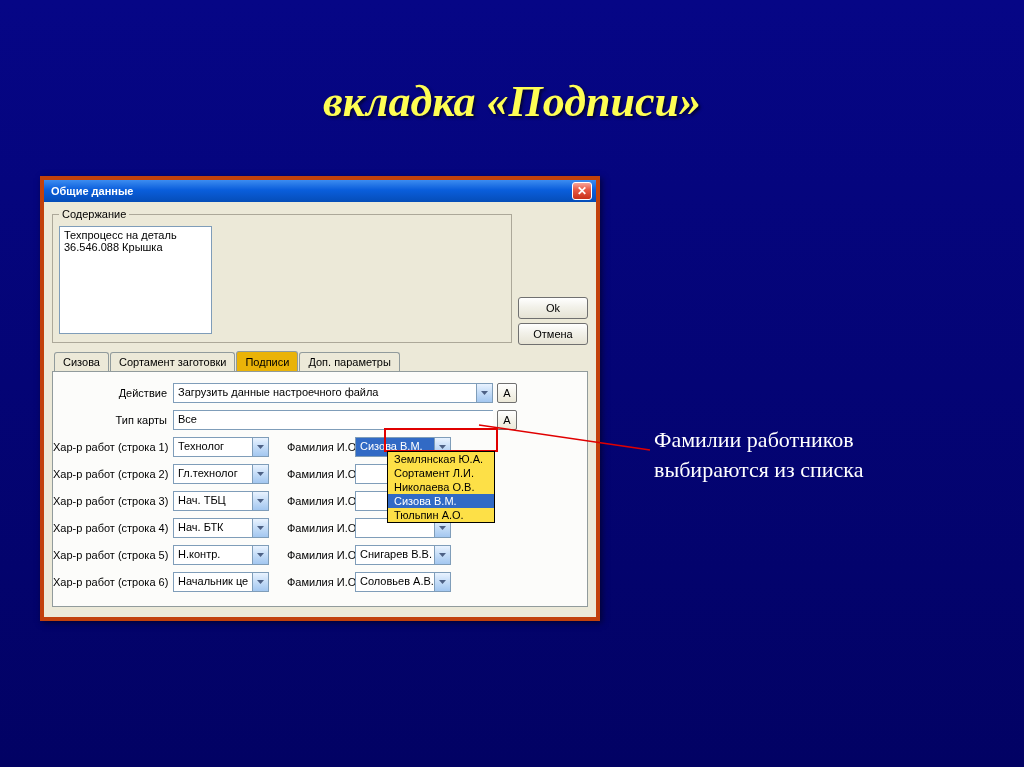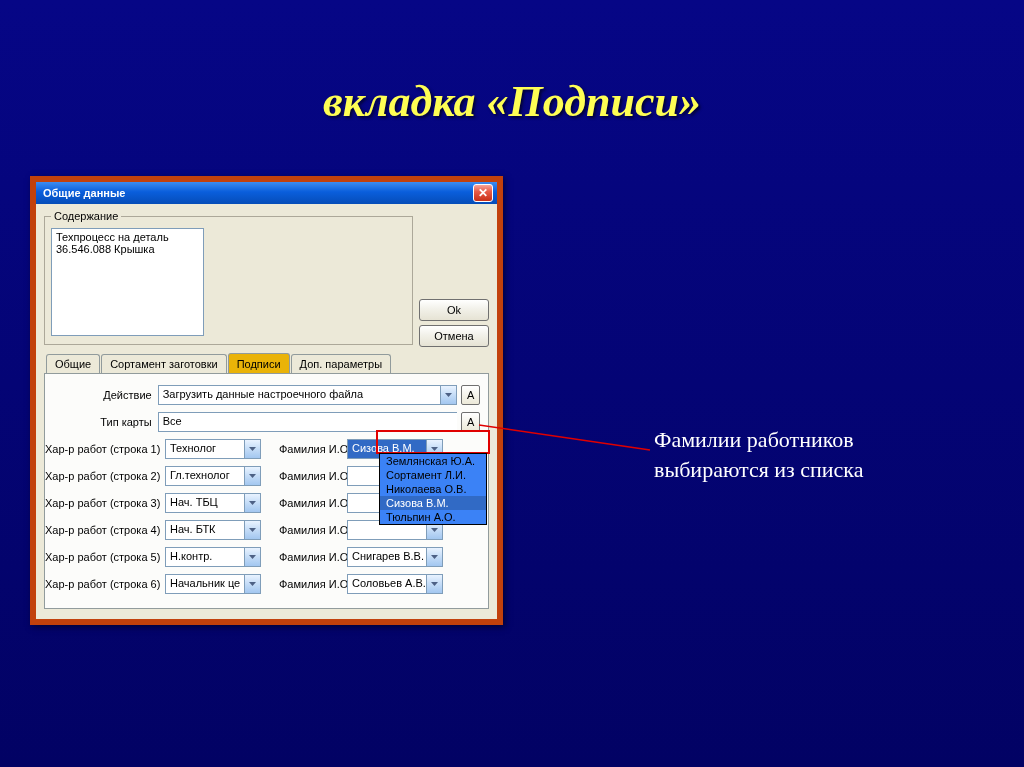--- a/index.html
+++ b/index.html
@@ -18,25 +18,25 @@
     font-style: italic;
     font-weight: bold;
     font-size: 44px;
     text-align: center;
     line-height: 1.15;
     margin-top: 26px;
     text-shadow: 2px 2px 3px rgba(0,0,0,0.6);
   }
   .dialog {
     position: absolute;
-    left: 30px;
+    left: 40px;
     top: 176px;
-    width: 473px;
+    width: 560px;
     background: #ece9d8;
-    border: 6px solid #c2410c;
+    border: 4px solid #c2410c;
     box-shadow: 2px 2px 6px rgba(0,0,0,0.5);
     font-size: 11px;
   }
   .titlebar {
     height: 22px;
     background: linear-gradient(180deg, #3c8cf0 0%, #0a5edc 45%, #054db8 100%);
     color: #fff;
     display: flex;
     align-items: center;
     padding: 0 4px;
@@ -174,21 +174,21 @@
     padding: 0;
     display: flex; align-items: center; justify-content: center;
   }
   .hl-box {
     border: 2px solid #e00000;
     position: absolute;
     pointer-events: none;
   }
   .dropdown-list {
     position: absolute;
-    background: #3b82f6;
+    background: #fde047;
     border: 1px solid #000;
     font-size: 11px;
     z-index: 5;
   }
   .dropdown-list .opt {
     padding: 1px 6px;
     white-space: nowrap;
     cursor: pointer;
   }
   .dropdown-list .opt.selected {
@@ -231,21 +231,21 @@
         <legend>Содержание</legend>
         <textarea class="contents-area" style="">Техпроцесс на деталь 36.546.088 Крышка</textarea>
       </fieldset>
       <div class="right-buttons" style="align-self:flex-end;">
         <button class="win-btn">Ok</button>
         <button class="win-btn">Отмена</button>
       </div>
     </div>
 
     <div class="tabstrip">
-      <div class="tab">Общие</div>
+      <div class="tab">Сизова</div>
       <div class="tab">Сортамент заготовки</div>
       <div class="tab active">Подписи</div>
       <div class="tab">Доп. параметры</div>
     </div>
 
     <div class="tab-panel" style="position:relative;">
 
       <div class="form-row">
         <div class="form-label lbl-left">Действие</div>
         <div class="combo w-action">

